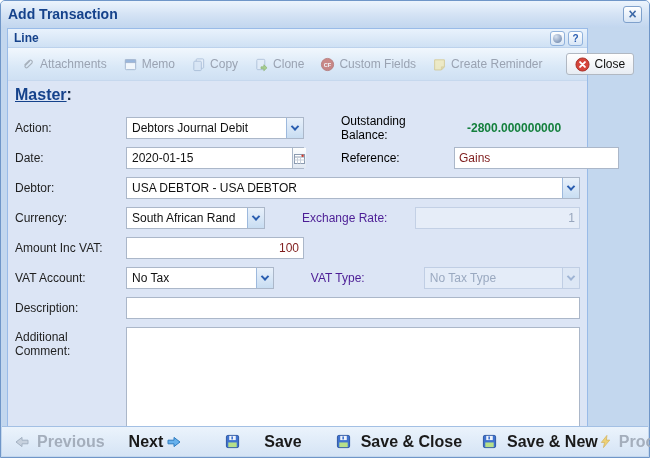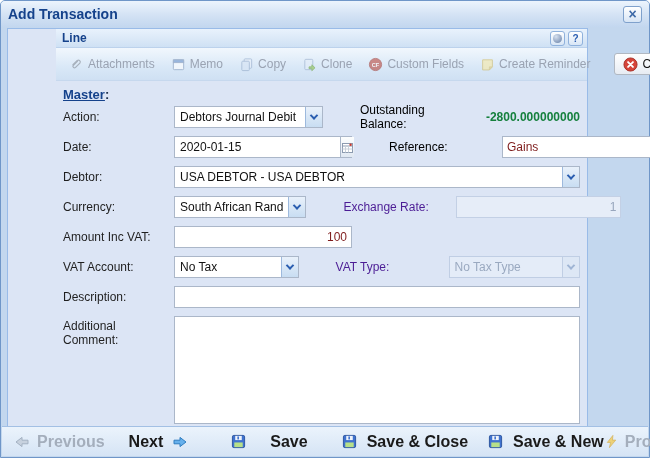--- a/index.html
+++ b/index.html
@@ -21,21 +21,21 @@
   .win-close-btn {
     margin-left: auto; width: 19px; height: 17px;
     border: 1px solid #7fa1cc; border-radius: 3px;
     background: linear-gradient(#ffffff, #d7e5f5);
     color: #3e6aa8; font-size: 14px; font-weight: bold; line-height: 14px;
     display: flex; align-items: center; justify-content: center; cursor: pointer;
   }
   
   .panel {
     position: absolute; left: 6px; top: 27px; width: 581px; height: 404px;
-    border: 1px solid #99bbe8; background: #dce5f5; padding-left: 48px;
+    border: 1px solid #99bbe8; background: #dce5f5;
   }
   .panel-header {
     height: 19px; display: flex; align-items: center; padding: 0 4px 0 6px;
     background: linear-gradient(#e9f2fc, #cfe1f4);
     border-bottom: 1px solid #bcd2ec;
   }
   .panel-title { font-size: 12px; font-weight: bold; color: #15428b; }
   .panel-tools { margin-left: auto; display: flex; gap: 3px; }
   .tool-btn {
     width: 15px; height: 15px; border: 1px solid #8fb1dc; border-radius: 3px;
@@ -58,21 +58,21 @@
   }
   .tb-btn.disabled { color: #9aa3b2; }
   .tb-btn.disabled svg { opacity: .62; }
   .tb-btn svg { flex: 0 0 auto; }
   .tb-close {
     margin-left: 16px; background: linear-gradient(#ffffff, #e7ecf3);
     border: 1px solid #b1b8c2; color: #111; cursor: pointer;
   }
   
   .form-area { padding: 6px 7px 0 7px; font-size: 12px; }
-  .master { font-size: 13px; line-height: 15px; margin-bottom: 4px;
+  .master { font-size: 16px; line-height: 15px; margin-bottom: 15px;
     color: #15428b; font-weight: bold; }
   .master-link { text-decoration: underline; cursor: pointer; }
   .master-colon { color: #1c2e4a; text-decoration: none; }
   .row { display: flex; align-items: center; height: 22px; margin-bottom: 8px; }
   .row.top { align-items: flex-start; height: auto; }
   .lbl { width: 111px; color: #1f1f1f; flex: 0 0 auto; }
   .lbl.dis { color: #4c1d95; }
   .r-lbl { width: 113px; margin-left: 37px; flex: 0 0 auto; }
   .txt {
     height: 22px; border: 1px solid #abb7c9; background: #fff; color: #7f1d1d;
@@ -109,21 +109,21 @@
   .footer {
     position: absolute; left: 1px; right: 1px; bottom: 1px; height: 30px;
     background: linear-gradient(#ebf3fc, #d5e4f5);
     border-top: 1px solid #a3c0e4;
     display: flex; align-items: center; padding: 0 12px;
     font-size: 16px; font-weight: bold; color: #1a1a1a;
   }
   .ft-item { display: flex; align-items: center; cursor: pointer; white-space: nowrap; }
   .ft-item.disabled { color: #a4aebc; cursor: default; }
   .ft-prev { gap: 7px; }
-  .ft-next { margin-left: 24px; gap: 9px; }
+  .ft-next { margin-left: 24px; gap: 3px; }
   .ft-save { margin-left: 43px; gap: 24px; text-align: right; }
   .ft-saveclose { margin-left: 34px; gap: 10px; }
   .ft-savenew { margin-left: 20px; gap: 10px; }
   .ft-process { margin-left: auto; gap: 6px; }
 </style>
 </head>
 <body>
 
 <div class="window">
 

